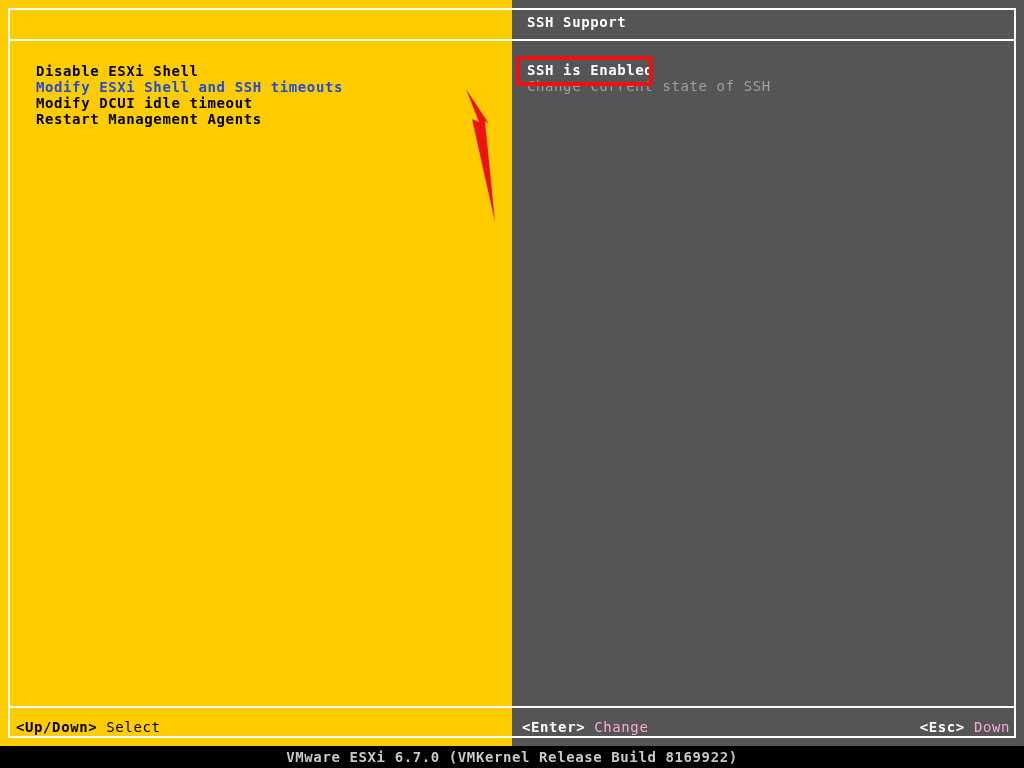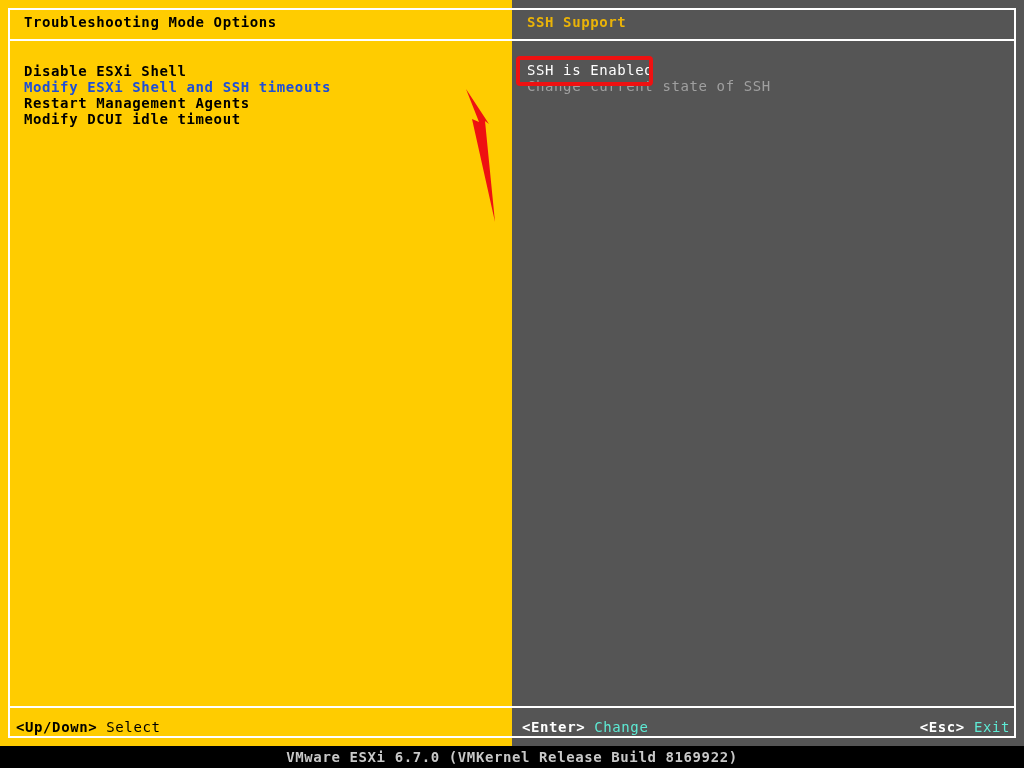--- a/index.html
+++ b/index.html
@@ -68,21 +68,21 @@
     font-size: 14px;
     line-height: 16px;
     font-weight: bold;
     color: #000000;
     letter-spacing: 0.6px;
     white-space: nowrap;
   }
 
   #menu-list {
     position: absolute;
-    left: 0;
+    left: 12px;
     top: 63px;
     width: 428px;
   }
   .menu-item {
     position: relative;
     height: 16px;
     line-height: 16px;
     font-size: 14px;
     font-weight: bold;
     letter-spacing: 0.6px;
@@ -167,31 +167,31 @@
     background: #ffffff;
   }
 
   #right-title {
     position: absolute;
     left: 15px;
     top: 14px;
     font-size: 14px;
     line-height: 16px;
     font-weight: bold;
-    color: #eab308;
+    color: #ffffff;
     letter-spacing: 0.6px;
     white-space: nowrap;
   }
   #ssh-state {
     position: absolute;
     left: 15px;
     top: 62px;
     font-size: 14px;
     line-height: 16px;
-    font-weight: normal;
+    font-weight: bold;
     color: #ffffff;
     letter-spacing: 0.6px;
     white-space: nowrap;
   }
   #ssh-desc {
     position: absolute;
     left: 15px;
     top: 78px;
     font-size: 14px;
     line-height: 16px;
@@ -216,21 +216,21 @@
     font-size: 14px;
     line-height: 16px;
     letter-spacing: 0.6px;
     white-space: nowrap;
   }
   .key-light {
     font-weight: bold;
     color: #ffffff;
   }
   .key-desc-light {
-    color: #5eead4;
+    color: #f9a8d4;
   }
 
   
   #status-bar {
     position: absolute;
     left: 0;
     top: 746px;
     width: 830px;
     height: 22px;
     background: #000000;
@@ -273,34 +273,33 @@
 </head>
 <body>
 
 <div id="screen">
 
   <div id="left-panel">
     <div id="left-panel-border"></div>
     <div id="left-header-rule"></div>
     <div id="left-footer-rule"></div>
 
-    <div id="left-title">Troubleshooting Mode Options</div>
 
     <div id="menu-list">
       <div class="menu-item">
         <span class="label">Disable ESXi Shell</span>
       </div>
       <div class="menu-item disabled">
         <span class="label">Modify ESXi Shell and SSH timeouts</span>
       </div>
       <div class="menu-item">
-        <span class="label">Restart Management Agents</span>
+        <span class="label">Modify DCUI idle timeout</span>
       </div>
       <div class="menu-item">
-        <span class="label">Modify DCUI idle timeout</span>
+        <span class="label">Restart Management Agents</span>
       </div>
     </div>
 
     <div id="left-footer">
       <span class="key">&lt;Up/Down&gt;</span>
       <span class="key-desc">Select</span>
     </div>
   </div>
 
   <div id="right-panel">
@@ -314,21 +313,21 @@
 
     <div id="ssh-desc">Change current state of SSH</div>
 
     <div id="right-footer-left">
       <span class="key-light">&lt;Enter&gt;</span>
       <span class="key-desc-light">Change</span>
     </div>
 
     <div id="right-footer-right">
       <span class="key-light">&lt;Esc&gt;</span>
-      <span class="key-desc-light">Exit</span>
+      <span class="key-desc-light">Down</span>
     </div>
   </div>
 
   <div id="status-bar">
     <div id="status-text">VMware ESXi 6.7.0 (VMKernel Release Build 8169922)</div>
   </div>
 
   <div id="annotation-layer">
     <div id="highlight-box"></div>
     <svg width="1024" height="768" style="position:absolute;left:0;top:0;">

